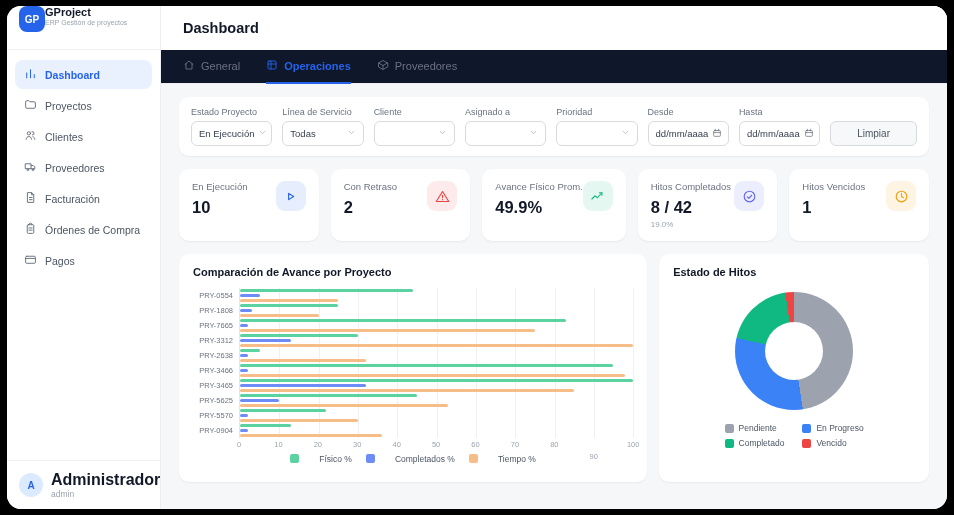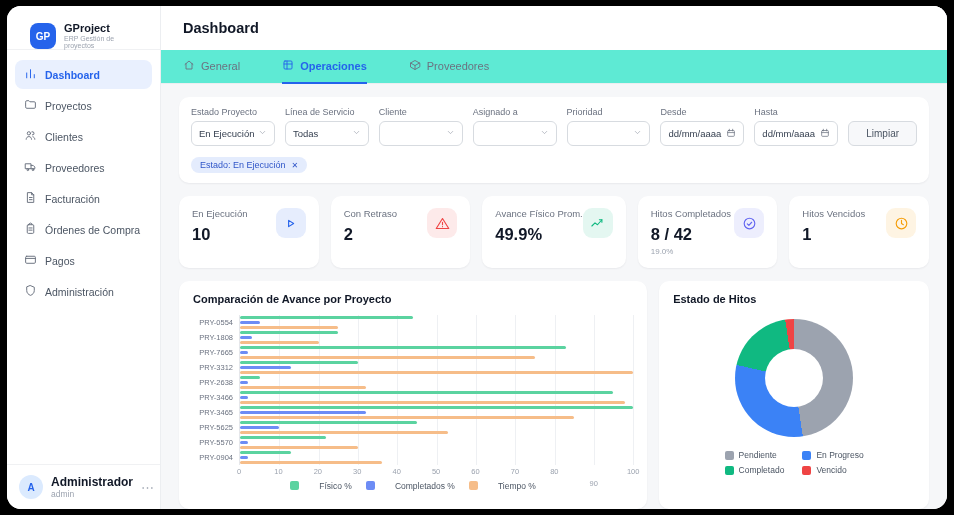--- a/index.html
+++ b/index.html
@@ -1,47 +1,47 @@
 <!DOCTYPE html>
 <html><head>
 <meta charset="utf-8">
 <style>
   html,body{margin:0;padding:0;width:954px;height:515px;overflow:hidden;background:#000;font-family:"Liberation Sans",sans-serif;}
   *{box-sizing:border-box;}
   .window{position:absolute;left:7px;top:6px;right:7px;bottom:6px;background:#fff;border-radius:14px;overflow:hidden;display:flex;}
   
   .sidebar{width:154px;background:#fff;border-right:1px solid #eceef1;display:flex;flex-direction:column;flex:0 0 154px;}
-  .logo-row{display:flex;align-items:flex-end;gap:8px;padding:0 23px;height:44px;border-bottom:1px solid #f0f1f3;}
+  .logo-row{display:flex;align-items:flex-start;padding:0 12px;height:44px;border-bottom:1px solid #f0f1f3;}
   .logo-badge{width:26px;height:26px;border-radius:8px;background:#2563eb;color:#fff;font-weight:bold;font-size:10px;display:flex;align-items:center;justify-content:center;flex:0 0 26px;}
   .logo-title{font-size:11px;font-weight:700;color:#111827;}
   .logo-sub{font-size:7px;color:#9ca3af;margin-top:1px;}
   .nav{padding:10px 8px;display:flex;flex-direction:column;gap:2px;flex:1;}
   .side-item{display:flex;align-items:center;gap:8px;padding:7px 9px;border-radius:8px;font-size:10.5px;color:#4b5563;cursor:pointer;white-space:nowrap;}
   .side-item.active{background:#e9f0fe;color:#2563eb;font-weight:700;}
   .side-item svg{flex:0 0 auto;}
   .user-row{border-top:1px solid #f0f1f3;padding:10px 12px;display:flex;align-items:center;gap:8px;}
   .avatar{width:24px;height:24px;border-radius:50%;background:#dbeafe;color:#2563eb;font-size:10px;font-weight:700;display:flex;align-items:center;justify-content:center;flex:0 0 24px;}
-  .user-name{font-size:12px;color:#111827;font-weight:600;}
+  .user-name{font-size:16px;color:#111827;font-weight:600;}
   .user-role{font-size:8.5px;color:#9ca3af;}
   .dots{margin-left:auto;color:#9ca3af;font-size:13px;cursor:pointer;}
   
   .main{flex:1;display:flex;flex-direction:column;background:#f6f7f9;min-width:0;}
   .header{background:#fff;height:44px;display:flex;align-items:center;padding:0 22px;font-size:14.5px;font-weight:700;color:#111827;}
-  .tabs{background:#5eead4;display:flex;gap:42px;padding:0 22px;border-bottom:1px solid #eceef1;height:34px;align-items:stretch;}
+  .tabs{background:#0f172a;display:flex;gap:26px;padding:0 22px;border-bottom:1px solid #eceef1;height:34px;align-items:stretch;}
   .tab{display:flex;align-items:center;gap:6px;font-size:11px;color:#6b7280;border-bottom:2px solid transparent;cursor:pointer;margin-bottom:-1px;}
   .tab.active{color:#2563eb;font-weight:700;border-bottom-color:#2563eb;}
   .content{flex:1;padding:13px 18px;overflow:hidden;}
   .card{background:#fff;border-radius:10px;box-shadow:0 1px 2px rgba(16,24,40,.06);}
   
   .filter-card{padding:10px 12px;}
   .filter-row{display:flex;gap:10px;align-items:flex-end;}
   .ffield{display:flex;flex-direction:column;gap:4px;flex:1;min-width:0;}
   .flabel{font-size:9px;color:#6b7280;white-space:nowrap;}
   .fcontrol{height:25px;border:1px solid #d7dbe0;border-radius:6px;background:#fff;display:flex;align-items:center;padding:0 7px;font-size:9.5px;color:#374151;gap:4px;justify-content:space-between;cursor:pointer;white-space:nowrap;}
-  .btn-clear{height:25px;padding:0 17px;border:1px solid #d7dbe0;background:#f7f8fa;color:#4b5563;font-size:10px;border-radius:6px;cursor:pointer;font-family:inherit;}
+  .btn-clear{height:25px;padding:0 26px;border:1px solid #d7dbe0;background:#f7f8fa;color:#4b5563;font-size:10px;border-radius:6px;cursor:pointer;font-family:inherit;}
   .chips{margin-top:8px;}
   .chip{display:inline-flex;align-items:center;gap:6px;background:#e4ecfd;color:#3056c8;font-size:9px;padding:3px 9px;border-radius:999px;}
   .chip .x{cursor:pointer;font-size:8px;}
   
   .stats{display:grid;grid-template-columns:repeat(5,1fr);gap:12px;margin-top:13px;}
   .stat-card{padding:12px 13px;display:flex;justify-content:space-between;align-items:flex-start;}
   .stat-label{font-size:9.5px;color:#6b7280;margin-bottom:6px;white-space:nowrap;}
   .stat-value{font-size:16.5px;font-weight:700;color:#111827;}
   .stat-sub{font-size:8px;color:#9ca3af;margin-top:3px;}
   .stat-icon{width:30px;height:30px;border-radius:9px;display:flex;align-items:center;justify-content:center;flex:0 0 30px;}
@@ -131,26 +131,20 @@
             </svg></span>
           <span>Órdenes de Compra</span>
         </div>
         <div class="side-item">
           <span><svg width="13" height="13" viewBox="0 0 24 24" fill="none" stroke="#6b7280" stroke-width="1.8" stroke-linecap="round" stroke-linejoin="round">
               <rect x="3" y="6" width="18" height="13" rx="2"></rect>
               <path d="M3 10h18"></path>
             </svg></span>
           <span>Pagos</span>
         </div>
-        <div class="side-item">
-          <span><svg width="13" height="13" viewBox="0 0 24 24" fill="none" stroke="#6b7280" stroke-width="1.8" stroke-linecap="round" stroke-linejoin="round">
-              <path d="M12 3l7 3v6c0 4.5-3 7.5-7 9-4-1.5-7-4.5-7-9V6z"></path>
-            </svg></span>
-          <span>Administración</span>
-        </div>
       </nav>
     <div class="user-row">
       <div class="avatar">A</div>
       <div>
         <div class="user-name">Administrador</div>
         <div class="user-role">admin</div>
       </div>
       <div class="dots">⋯</div>
     </div>
   </aside>
@@ -247,26 +241,20 @@
     <div class="fcontrol">
       <span>dd/mm/aaaa</span>
                 <span><svg width="10" height="10" viewBox="0 0 24 24" fill="none" stroke="#6b7280" stroke-width="1.8" stroke-linecap="round" stroke-linejoin="round">
                     <rect x="4" y="6" width="16" height="14" rx="2"></rect>
                     <path d="M8 3v4M16 3v4M4 11h16"></path>
                   </svg></span>
     </div>
             </div>
             <button class="btn-clear">Limpiar</button>
           </div>
-        <div class="chips">
-          <span class="chip">
-            <span>Estado: En Ejecución</span>
-            <span class="x">✕</span>
-          </span>
-        </div>
       </div>
 
       <div class="stats" id="stats">
           <div class="card stat-card">
             <div>
       <div class="stat-label">En Ejecución</div>
       <div class="stat-value">10</div>
 
     </div>
     <div class="stat-icon" style="background:#2563eb1d">

